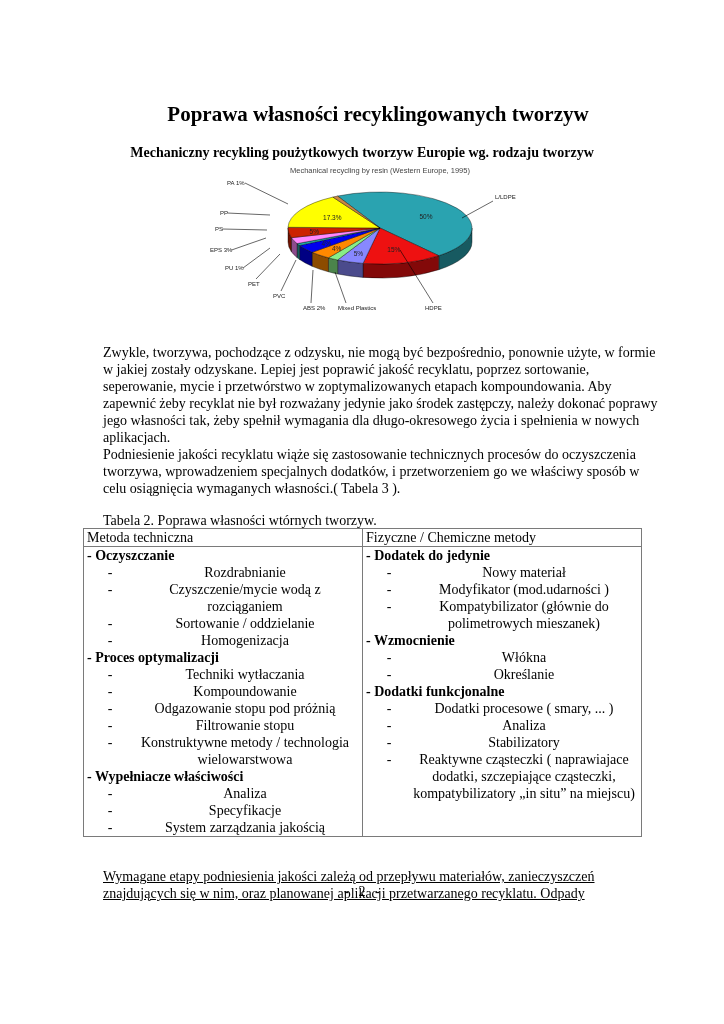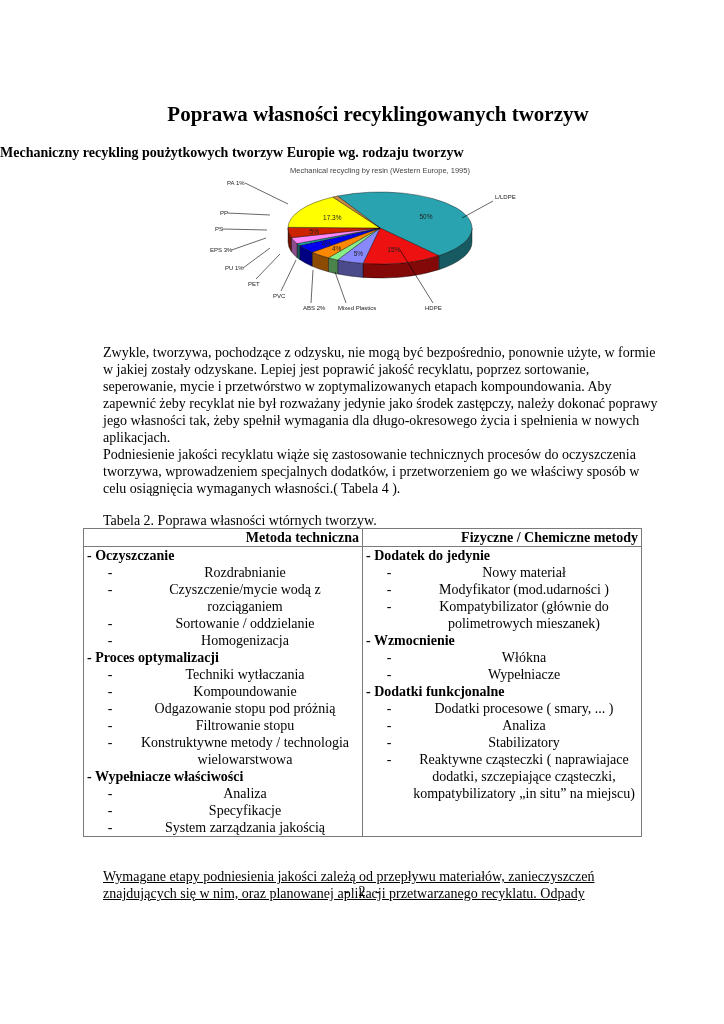--- a/index.html
+++ b/index.html
@@ -1,33 +1,33 @@
 <!DOCTYPE html>
 <html><head>
   <meta charset="utf-8">
   <style>
     html, body { margin: 0; padding: 0; background: #ffffff; }
     body { width: 724px; height: 1024px; position: relative; overflow: hidden;
            font-family: "Liberation Serif", serif; color: #000; }
     .page-title { position: absolute; top: 86px; left: 0; width: 724px; text-align: center;
                   font-size: 21px; font-weight: bold; margin: 16px; }
-    .chart-heading { position: absolute; top: 145px; left: 0; width: 724px; text-align: left;
+    .chart-heading { position: absolute; top: 145px; left: 0; width: 724px; text-align: center;
                      font-size: 14px; font-weight: bold; margin: 0; }
     .chart-wrap { position: absolute; left: 200px; top: 160px; width: 320px; height: 160px; }
     .chart-wrap svg { display: block; }
     .chart-wrap text { font-family: "Liberation Sans", sans-serif; }
     .para { position: absolute; left: 87px; width: 560px; font-size: 14px; line-height: 17px; margin: 16px; }
     #p1 { top: 328px; }
     #p2 { top: 430px; }
     #caption { top: 496px; }
     #p3 { top: 852px; text-decoration: underline; }
     .tbl { position: absolute; left: 83px; top: 528px; width: 559px; height: 304px;
            border-collapse: collapse; font-size: 14px; line-height: 17px; }
     .tbl th, .tbl td { border: 1px solid #7a7a7a; padding: 0 3px; vertical-align: top; }
-    .tbl th { font-weight: bold; text-align: right; height: 16px; }
+    .tbl th { font-weight: normal; text-align: left; height: 16px; }
     .tbl td { width: 50%; }
     .grp { font-weight: bold; }
     .item { display: flex; }
     .item .dash { width: 42px; text-align: center; flex: 0 0 42px; padding-left: 2px; }
     .item .txt { flex: 1; text-align: center; }
     .page-number { position: absolute; top: 884px; left: 0; width: 724px; text-align: center; font-size: 14px; word-spacing: 6px; }
   </style>
 </head>
 <body>
 
@@ -91,21 +91,21 @@
         <text x="25" y="110" font-size="6" text-anchor="start" fill="#222">PU 1%</text>
         <text x="10" y="92" font-size="6" text-anchor="start" fill="#222">EPS 3%</text>
         <text x="15" y="71" font-size="6" text-anchor="start" fill="#222">PS</text>
         <text x="20" y="55" font-size="6" text-anchor="start" fill="#222">PP</text>
         <text x="27" y="25" font-size="6" text-anchor="start" fill="#222">PA 1%</text>
       </g>
   </svg>
 </div>
 
 <p class="para" id="p1">Zwykle, tworzywa, pochodzące z odzysku, nie mogą być bezpośrednio,  ponownie użyte, w formie w jakiej zostały odzyskane. Lepiej jest poprawić jakość recyklatu, poprzez sortowanie, seperowanie, mycie i przetwórstwo w zoptymalizowanych etapach kompoundowania. Aby zapewnić żeby recyklat nie był rozważany jedynie jako środek zastępczy, należy dokonać poprawy jego własności tak, żeby spełnił wymagania  dla długo-okresowego życia i spełnienia w nowych aplikacjach.</p>
-<p class="para" id="p2">Podniesienie jakości  recyklatu wiąże się zastosowanie technicznych procesów do oczyszczenia tworzywa, wprowadzeniem specjalnych dodatków, i przetworzeniem go we właściwy sposób w celu osiągnięcia wymaganych własności.( Tabela 4 ).</p>
+<p class="para" id="p2">Podniesienie jakości  recyklatu wiąże się zastosowanie technicznych procesów do oczyszczenia tworzywa, wprowadzeniem specjalnych dodatków, i przetworzeniem go we właściwy sposób w celu osiągnięcia wymaganych własności.( Tabela 3 ).</p>
 <p class="para" id="caption">Tabela 2.   Poprawa własności wtórnych tworzyw.</p>
 
 <table class="tbl">
   <thead>
     <tr>
       <th>Metoda techniczna</th>
       <th>Fizyczne / Chemiczne metody</th>
     </tr>
   </thead>
   <tbody>
@@ -177,21 +177,21 @@
             <span class="dash">-</span>
             <span class="txt">Kompatybilizator (głównie do polimetrowych mieszanek)</span>
           </div>
           <div class="grp">- Wzmocnienie</div>
           <div class="item">
             <span class="dash">-</span>
             <span class="txt">Włókna</span>
           </div>
           <div class="item">
             <span class="dash">-</span>
-            <span class="txt">Wypełniacze</span>
+            <span class="txt">Określanie</span>
           </div>
           <div class="grp">-  Dodatki funkcjonalne</div>
           <div class="item">
             <span class="dash">-</span>
             <span class="txt">Dodatki procesowe ( smary, ... )</span>
           </div>
           <div class="item">
             <span class="dash">-</span>
             <span class="txt">Analiza</span>
           </div>

